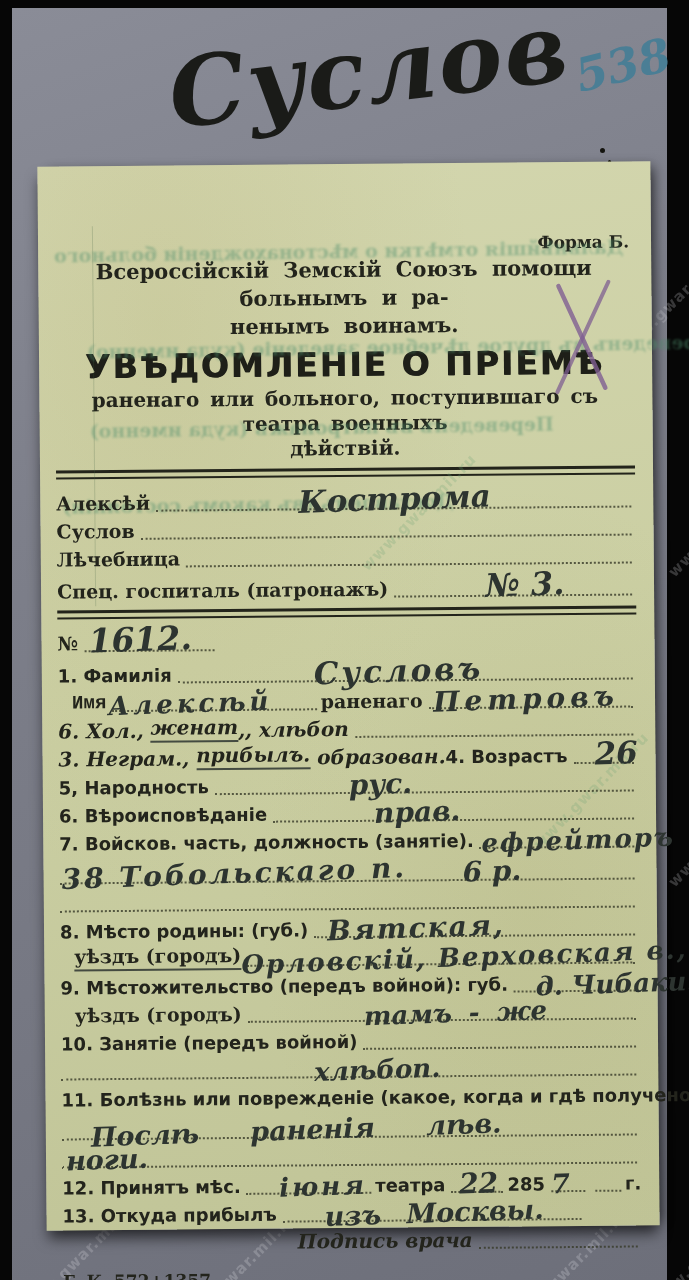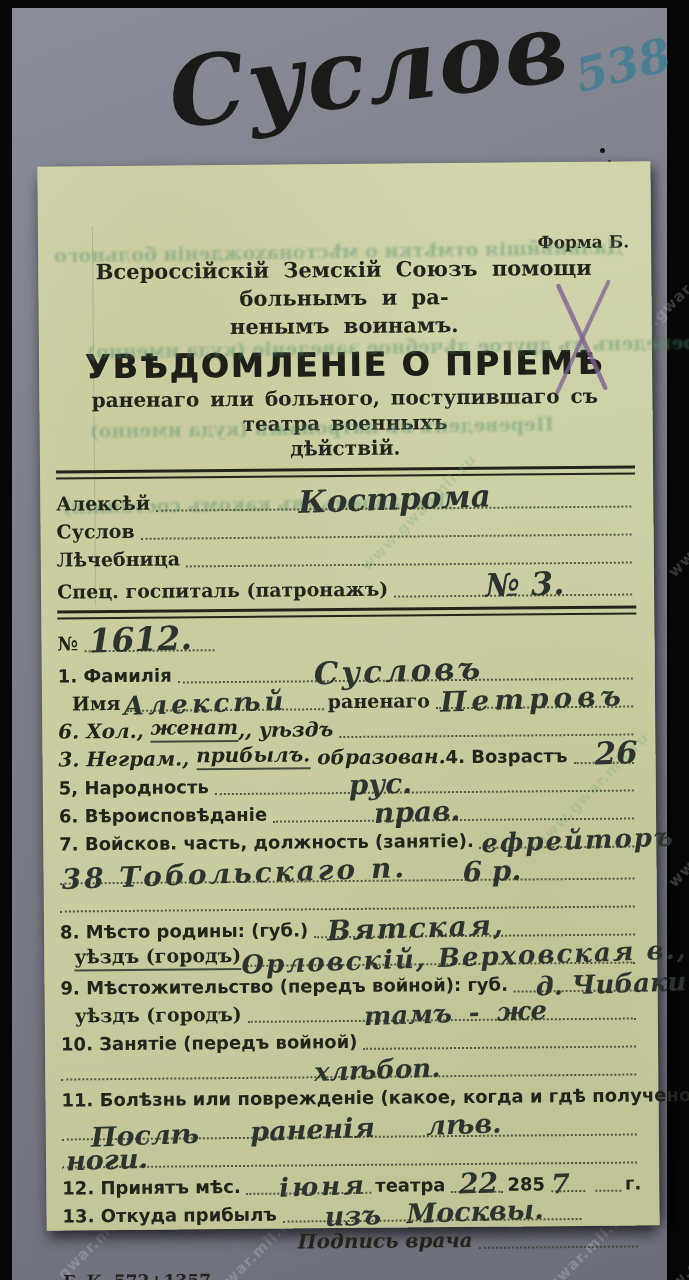--- a/index.html
+++ b/index.html
@@ -141,33 +141,33 @@
       </span>
     </div>
 
     <div class="row tall">
       <span class="lbl-sans">1. Фамилія</span>
       <span class="leader">
         <span class="hw" style="left:30%;font-size:31px;letter-spacing:3px;">Сусловъ</span>
       </span>
     </div>
     <div class="row">
-      <span class="lbl-serif" style="padding-left:14px;">Имя</span>
+      <span class="lbl-serif" style="padding-left:14px;font-family:Liberation Mono, monospace;">Имя</span>
       <span class="leader">
         <span class="hw" style="left:-4px;font-size:26px;letter-spacing:4px;">Алексѣй</span>
       </span>
       <span class="lbl-serif">раненаго</span>
       <span class="leader">
         <span class="hw" style="left:4px;font-size:28px;letter-spacing:5px;">Петровъ</span>
       </span>
     </div>
     <div class="row">
       <span class="lbl-ital">6. Хол., </span>
       <span class="lbl-ital umark">женат</span>
-      <span class="lbl-ital">,, уѣздъ</span>
+      <span class="lbl-ital">,, хлѣбоп</span>
       <span class="leader"></span>
     </div>
     <div class="row">
       <span class="lbl-ital">3. Неграм., </span>
       <span class="lbl-ital umark">прибылъ.</span>
       <span class="lbl-ital"> образован.</span>
       <span class="lbl-sans">4. Возрастъ</span>
       <span class="leader">
         <span class="hw" style="left:35%;font-size:31px;">26</span>
       </span>

